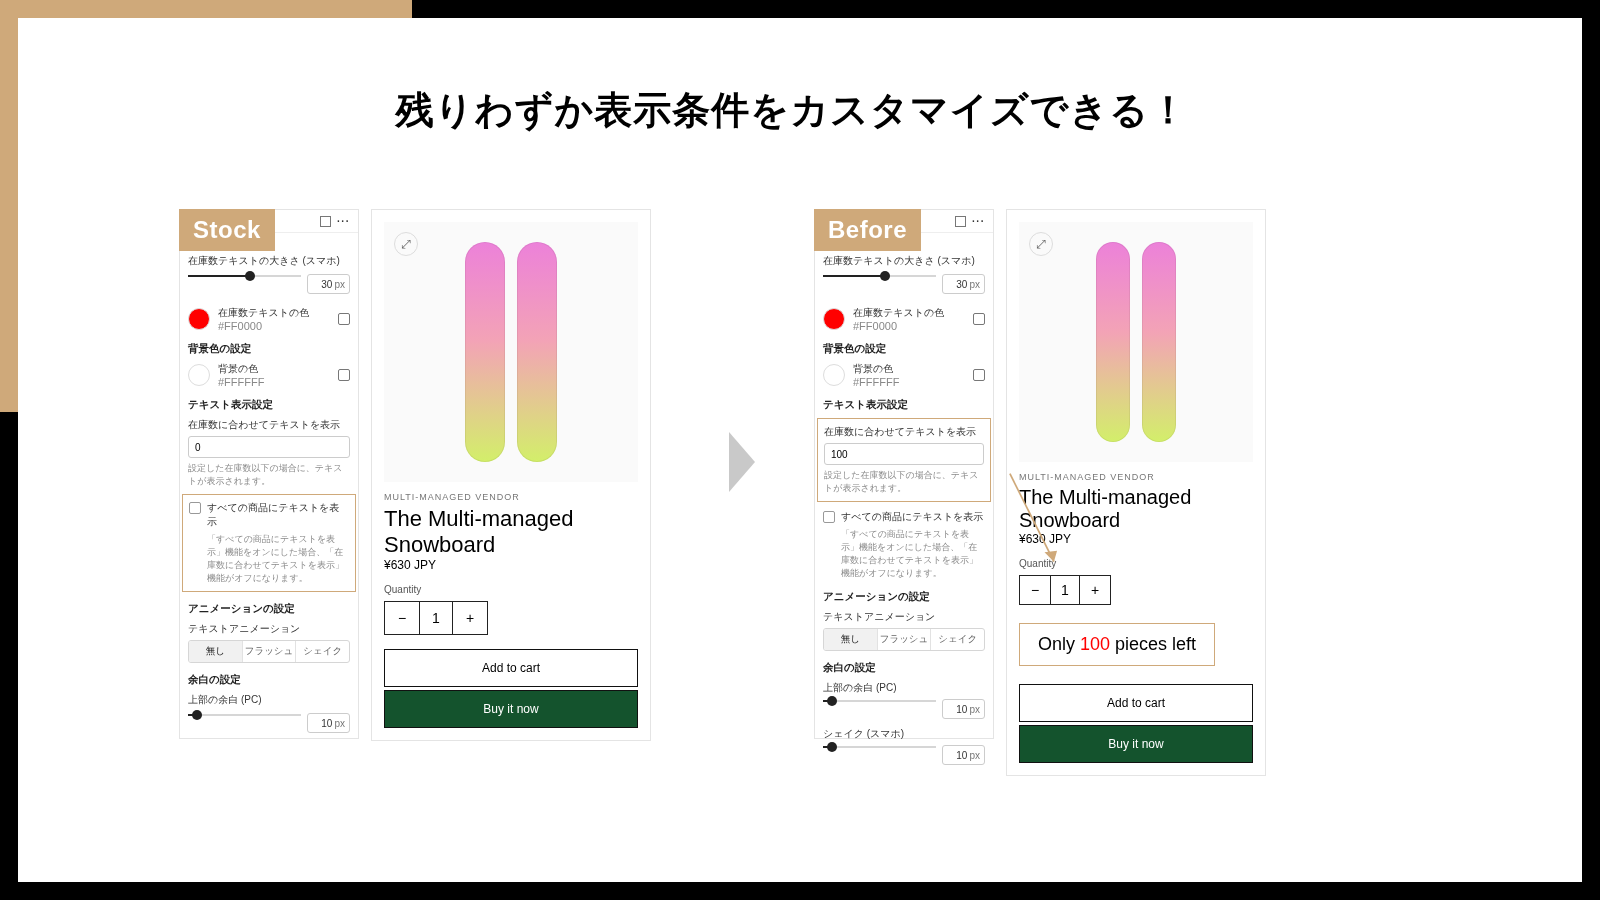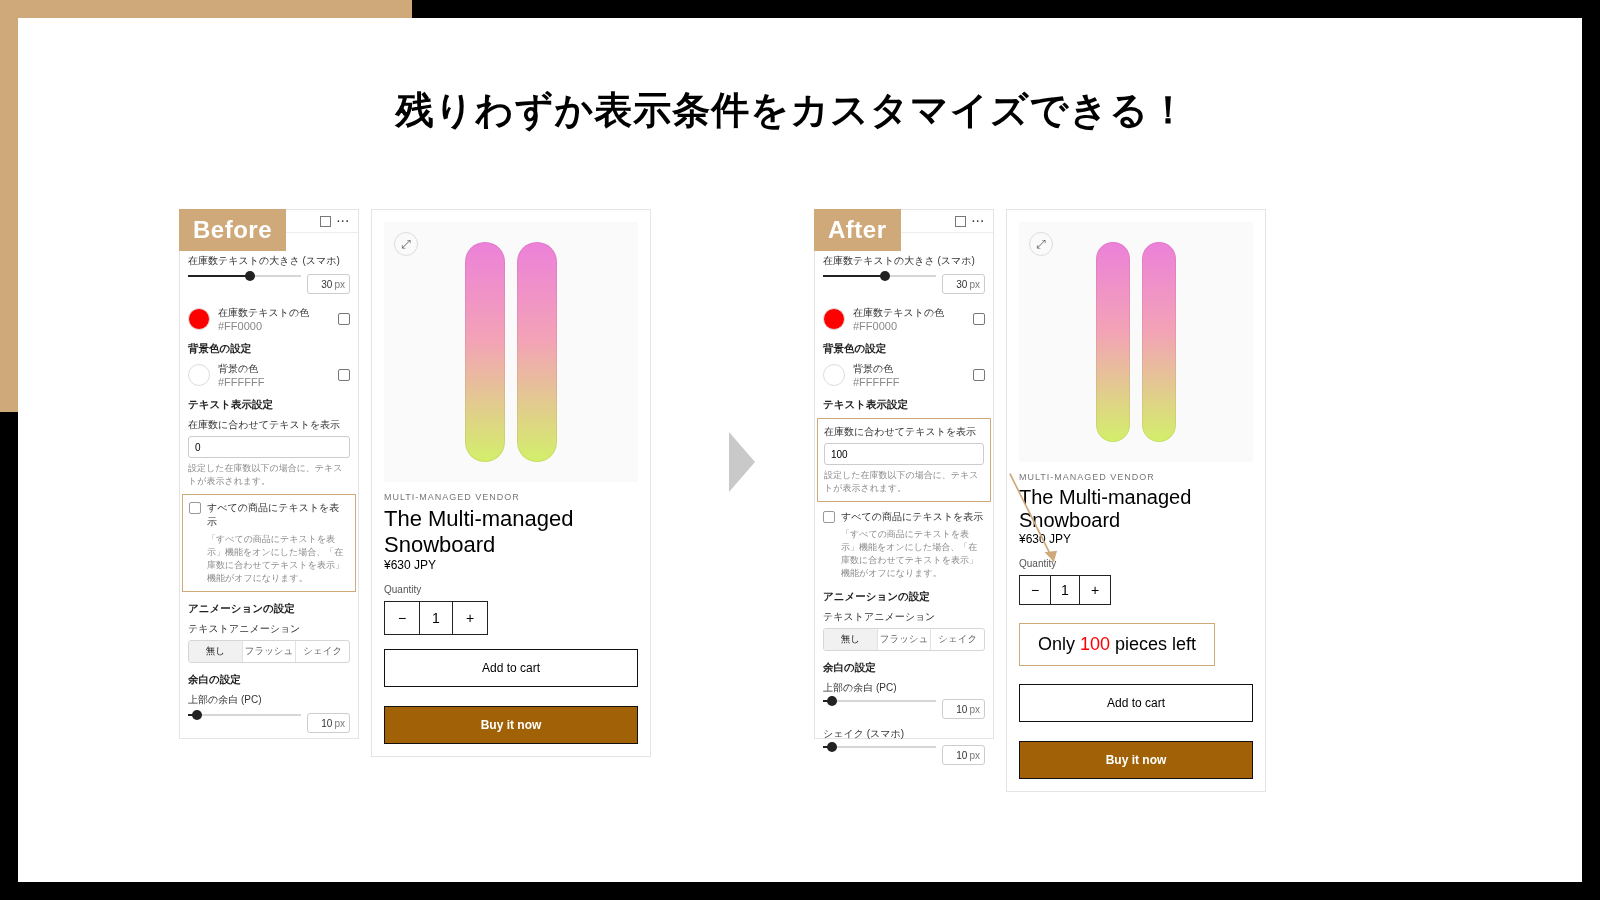--- a/index.html
+++ b/index.html
@@ -74,21 +74,21 @@
   .zoom-btn { position:absolute; left:10px; top:10px; width:24px; height:24px; border:1px solid #ddd; border-radius:50%;
               display:flex; align-items:center; justify-content:center; font-size:12px; color:#666;}
   .vendor { margin-top:10px; font-size:9px; letter-spacing:1px; color:#777; text-transform:uppercase;}
   .ptitle { font-size:22px; margin-top:4px;}
   .price { font-size:12px;}
   .qlabel { margin-top:12px; font-size:10px; color:#555;}
   .stepper { display:inline-flex; border:1px solid #222; height:34px; margin-top:6px;}
   .stepper div { width:34px; display:flex; align-items:center; justify-content:center; font-size:14px;}
   .stepper .n { border-left:1px solid #222; border-right:1px solid #222; }
   .btn { height:38px; border:1px solid #111; display:flex; align-items:center; justify-content:center; font-size:12px; margin-top:14px;}
-  .btn.pri { background:#a16207; color:#fff; margin-top:19px;font-weight:bold;}
+  .btn.pri { background:#14532d; color:#fff; margin-top:3px;}
 
   .stock-banner { border:1.8px solid #cfa97a; padding:10px 18px; font-size:18px; margin:18px 0; display:inline-block;}
   .stock-banner .num { color:#ff0000; }
 
   .cursor-arrow { position:absolute; width:110px; height:110px; pointer-events:none; }
   .cursor-arrow svg { width:100%; height:100%; }
 
   .preview-card.small { width:260px; }
   .preview-card.large { width:280px; }
 </style>
@@ -100,21 +100,21 @@
 <div class="blk-right"></div>
 <div class="tan-left-upper"></div>
 <div class="tan-top-bar"></div>
 <div class="blk-left-lower"></div>
 
 <h1 class="headline">残りわずか表示条件をカスタマイズできる！</h1>
 
 <div class="arrow-mid"></div>
 
 <div class="card-stack" style="left:179px; top:209px;">
-  <div class="tab">Before</div>
+  <div class="tab">Stock</div>
 
   <div class="settings-card" style="left:0; top:0; height:530px;">
     <div class="card-head">
       <span class="title">お手軽…</span>
       <span class="page-ico"></span>
       <span class="dots">···</span>
     </div>
     <div class="helper" style="margin:-4px 0 6px 0">Counter</div>
 
     <div style="font-size:10px">在庫数テキストの大きさ (スマホ)</div>
@@ -199,21 +199,21 @@
       <div>−</div>
       <div class="n">1</div>
       <div>+</div>
     </div>
     <div class="btn">Add to cart</div>
     <div class="btn pri">Buy it now</div>
   </div>
 </div>
 
 <div class="card-stack" style="left:814px; top:209px;">
-  <div class="tab">After</div>
+  <div class="tab">Before</div>
 
   <div class="settings-card" style="left:0; top:0; height:530px;">
     <div class="card-head">
       <span class="title">示｜お手軽…</span>
       <span class="page-ico"></span>
       <span class="dots">···</span>
     </div>
     <div class="helper" style="margin:-4px 0 6px 0">Stock Counter</div>
 
     <div style="font-size:10px">在庫数テキストの大きさ (スマホ)</div>

